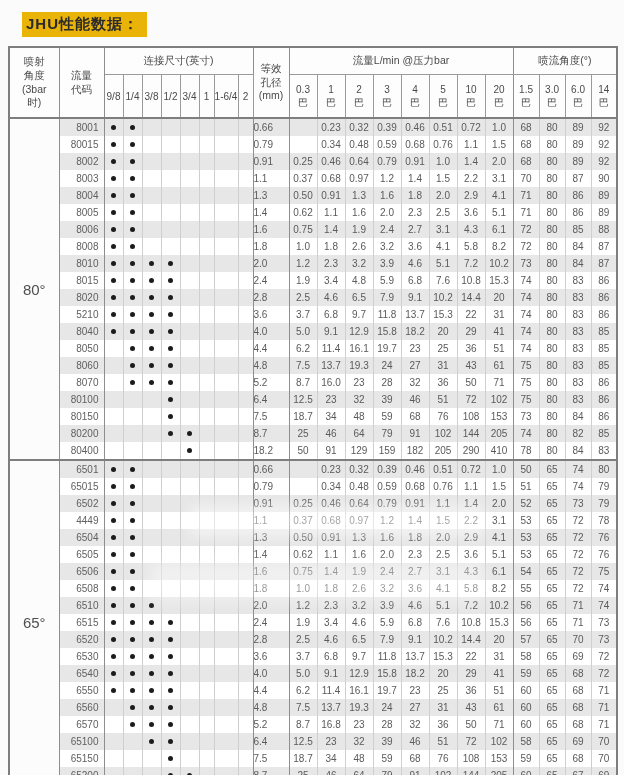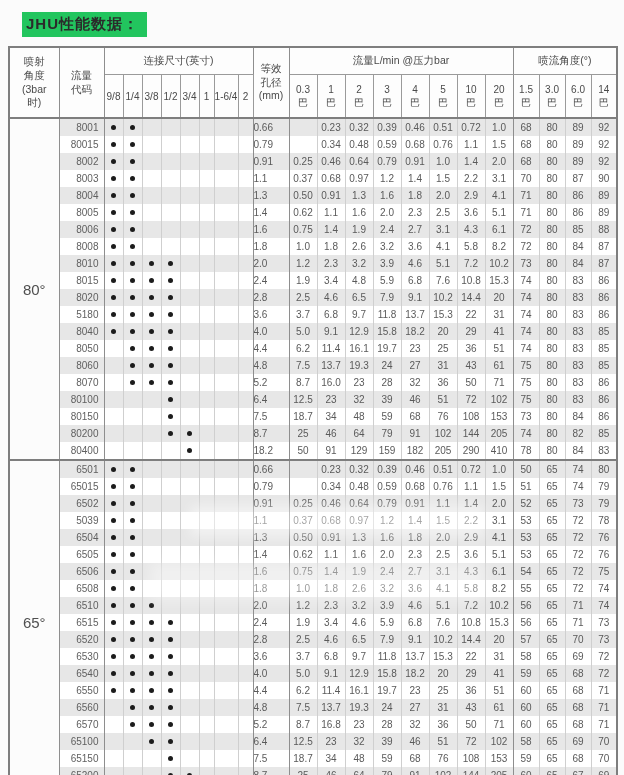--- a/index.html
+++ b/index.html
@@ -4,21 +4,21 @@
 <style>
   html,body{margin:0;padding:0;}
   body{
     width:624px;height:775px;background:#fbfbfb;
     font-family:"Liberation Sans","DejaVu Sans",sans-serif;
     color:#555;position:relative;overflow:hidden;
   }
   .page{position:relative;padding:8px 8px 0 8px;}
   .title-wrap{margin:4px 0 9px 14px;}
   .title{
-    display:inline-block;background:#22c55e;color:#2b2b2b;
+    display:inline-block;background:#eab308;color:#2b2b2b;
     font-size:15px;font-weight:bold;padding:3px 8px 3px 4px;letter-spacing:1px;
   }
   table#data-table{
     width:608px;table-layout:fixed;border-collapse:collapse;
     border:2px solid #7e7e7e;background:#fff;
   }
   thead th{
     border:1px solid #9a9a9a;font-weight:normal;color:#4a4a4a;
     font-size:10.5px;line-height:1.3;white-space:pre-line;
     vertical-align:middle;text-align:center;padding:1px 0;background:#fdfdfd;
@@ -392,21 +392,21 @@
           <td class="flow-cell">9.1</td>
           <td class="flow-cell">10.2</td>
           <td class="flow-cell">14.4</td>
           <td class="flow-cell sb">20</td>
           <td class="spray-cell">74</td>
           <td class="spray-cell">80</td>
           <td class="spray-cell">83</td>
           <td class="spray-cell">86</td>
         </tr>
         <tr>
-          <td class="code-cell sb">5180</td>
+          <td class="code-cell sb">5210</td>
           <td class="dot-cell"><span class="dot"></span></td>
           <td class="dot-cell"><span class="dot"></span></td>
           <td class="dot-cell"><span class="dot"></span></td>
           <td class="dot-cell"><span class="dot"></span></td>
           <td class="dot-cell"></td>
           <td class="dot-cell"></td>
           <td class="dot-cell"></td>
           <td class="dot-cell sb"></td>
           <td class="bore-cell sb">3.6</td>
           <td class="flow-cell">3.7</td>
@@ -683,21 +683,21 @@
           <td class="flow-cell">0.91</td>
           <td class="flow-cell">1.1</td>
           <td class="flow-cell">1.4</td>
           <td class="flow-cell sb">2.0</td>
           <td class="spray-cell">52</td>
           <td class="spray-cell">65</td>
           <td class="spray-cell">73</td>
           <td class="spray-cell">79</td>
         </tr>
         <tr>
-          <td class="code-cell sb">5039</td>
+          <td class="code-cell sb">4449</td>
           <td class="dot-cell"><span class="dot"></span></td>
           <td class="dot-cell"><span class="dot"></span></td>
           <td class="dot-cell"></td>
           <td class="dot-cell"></td>
           <td class="dot-cell"></td>
           <td class="dot-cell"></td>
           <td class="dot-cell"></td>
           <td class="dot-cell sb"></td>
           <td class="bore-cell sb">1.1</td>
           <td class="flow-cell">0.37</td>

